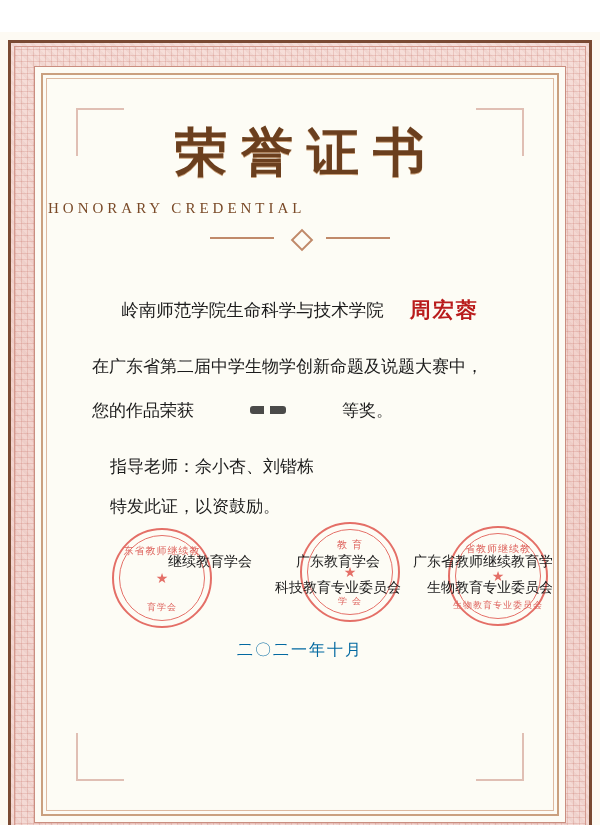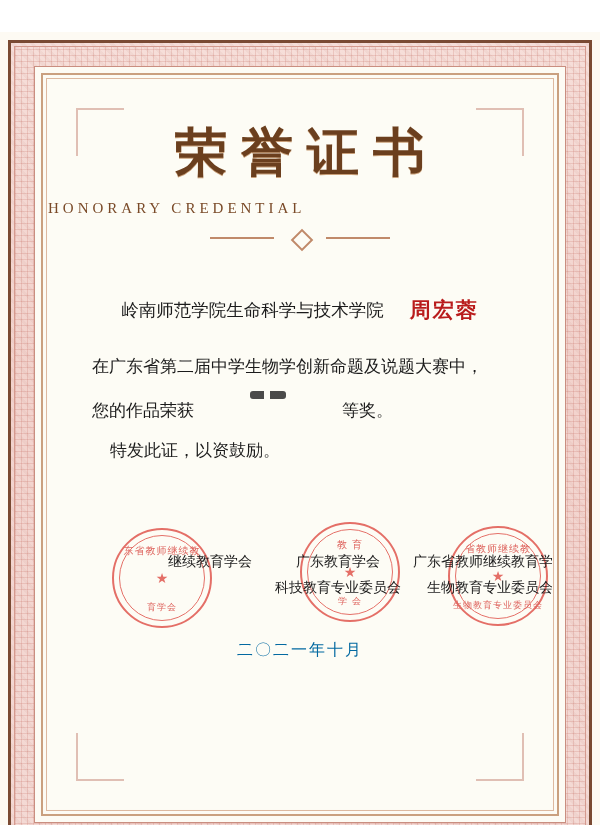--- a/index.html
+++ b/index.html
@@ -162,21 +162,21 @@
     font-size: 17.5px;
   }
   .recipient-name {
     font-family: "DejaVu Serif", "Liberation Serif", serif;
     font-weight: bold;
     font-size: 21px;
     letter-spacing: 2px;
     color: #b91c1c;
   }
   .line2 { margin-top: 18px; text-indent: 0; }
-  .line3 { margin-top: 6px; display: flex; align-items: flex-start; gap: 46px; }
+  .line3 { margin-top: 6px; display: flex; align-items: center; gap: 46px; }
   .scribble {
     display: inline-block;
     width: 36px;
     height: 8px;
     margin: 0 10px;
     background:
       linear-gradient(90deg, #2b2b2b 0 40%, rgba(0,0,0,0) 40% 55%, #2b2b2b 55% 100%);
     border-radius: 3px;
     opacity: .85;
   }
@@ -301,20 +301,21 @@
       </div>
 
       <div class="line2">在广东省第二届中学生物学创新命题及说题大赛中，</div>
 
       <div class="line3">
         <span>您的作品荣获</span>
         <span class="scribble"></span>
         <span>等奖。</span>
       </div>
 
+      <div class="line4">指导老师：佘小杏、刘锴栋</div>
       <div class="line5">特发此证，以资鼓励。</div>
     </div>
 
     <div class="seals">
 
       <div class="seal seal1">
         <div class="ring"></div>
         <div class="arc-top">东省教师继续教</div>
         <div class="star">★</div>
         <div class="arc-bottom">育学会</div>

